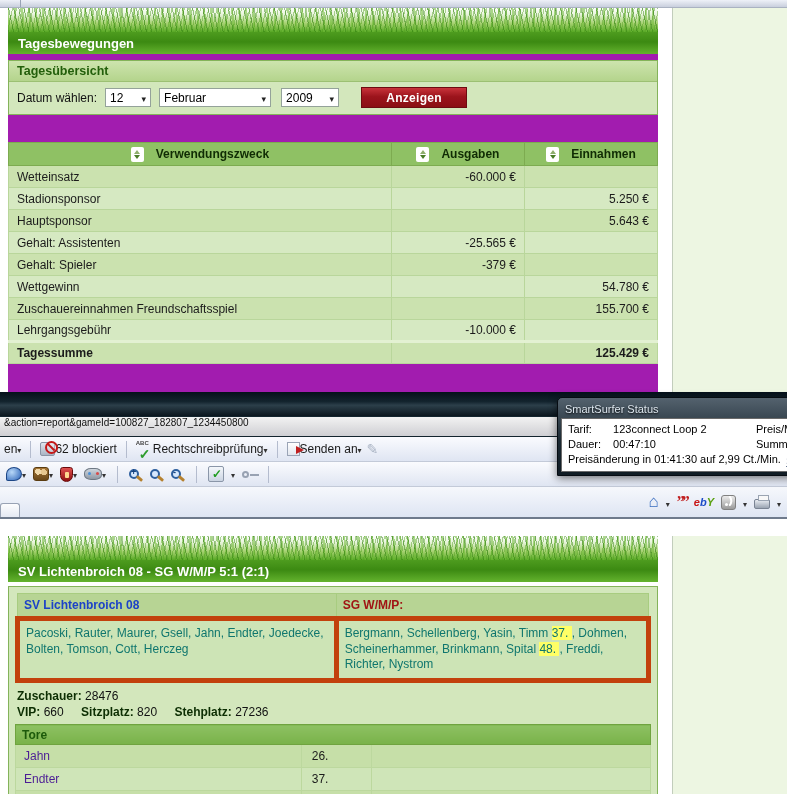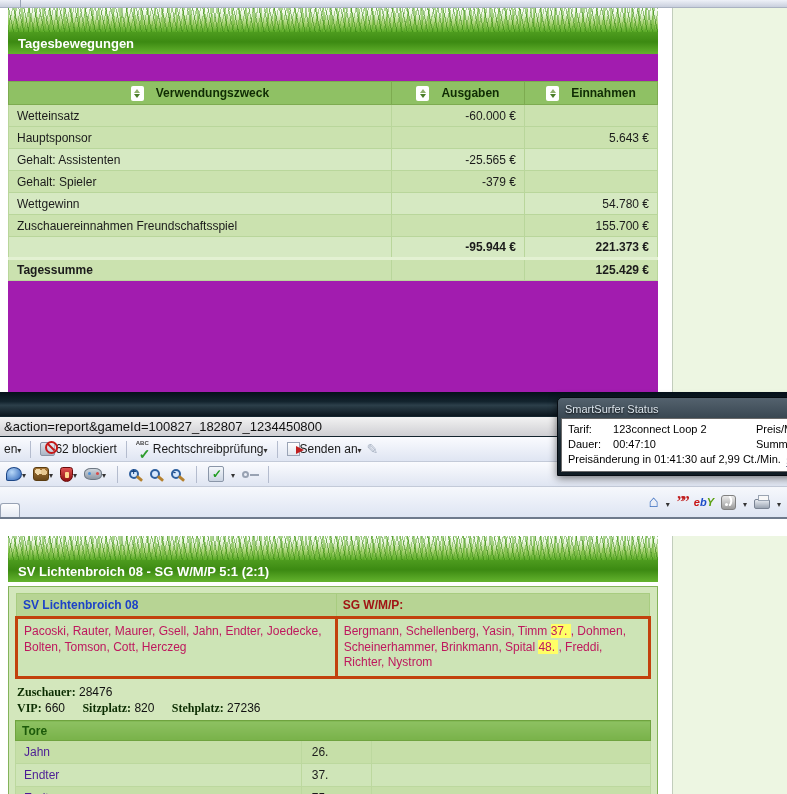--- a/index.html
+++ b/index.html
@@ -51,21 +51,21 @@
   .sort .dn { border-top:4px solid #4a7c28; }
 
   
   .top-strip { position:absolute; left:0; top:0; width:787px; height:8px;
     background:linear-gradient(#eef1f8,#c9cfdd); border-bottom:1px solid #aab2c2; }
   .top-strip .notch { position:absolute; left:20px; top:0; width:1px; height:100%; background:#98a2b4; }
   .chrome { position:absolute; left:0; top:392px; width:787px; }
   .dark-band { height:24px; background:linear-gradient(to bottom,#05101a,#13242e 40%,#2c3f4a 55%,#0b161e); }
   .url-row { height:21px; background:#13242e; display:flex; align-items:center; }
   .url-field { flex:1; height:19px; background:linear-gradient(#f2f2f2,#cfcfd3); display:flex;
-    align-items:center; padding:0 4px; font-size:13px; color:#101010; white-space:nowrap; overflow:hidden; }
+    align-items:flex-start; padding:0 4px; font-size:10px; color:#101010; white-space:nowrap; overflow:hidden; }
   .tbar { display:flex; align-items:center; background:linear-gradient(#fafbfe,#dfe5f2);
     border-bottom:1px solid #c3cad8; font-size:12px; color:#1a1a1a; }
   .tb1 { height:25px; padding:0 4px; gap:5px; }
   .tb2 { height:25px; padding:0 6px; gap:7px; }
   .cmd { height:32px; background:linear-gradient(#f6f8fc,#dee5f3); border-bottom:2px solid #6e7a8c; position:relative; }
   .tb-sep { width:1px; height:17px; background:#b4bcce; margin:0 4px; flex:0 0 auto; }
   .dd::before { content:"\25BE"; font-size:8px; color:#333; }
   .tb-item { display:inline-flex; align-items:center; gap:0; cursor:pointer; white-space:nowrap; }
 
   .icon-blocked { width:15px; height:14px; background:linear-gradient(#dfe5ee,#aab4c4);
@@ -145,25 +145,25 @@
   .pp-link { position:absolute; left:218px; top:2px; color:#6a7a94; text-decoration:underline; font-size:10.5px; cursor:pointer; }
 
   
   .lower-main { position:absolute; left:8px; top:536px; width:650px; height:258px; overflow:hidden; background:#fff; }
   .match-panel { border:1px solid #84b35a; background:#d3e7bc; margin-top:4px; padding:6px; font-size:12px; }
   table.roster { width:100%; border-collapse:collapse; border:1px solid #a8cc80; }
   table.roster th { background:#b7d494; border:1px solid #a8cc80; text-align:left; padding:4px 6px;
     font-size:12px; height:20px; }
   table.roster th.home { color:#1c42c8; width:50.5%; }
   table.roster th.away { color:#a01414; }
-  table.roster td { background:#cde4b6; border:3px solid #c2410c; vertical-align:top;
-    padding:5px 6px; line-height:1.3; color:#be185d; }
+  table.roster td { background:#cde4b6; border:5px solid #c2410c; vertical-align:top;
+    padding:5px 6px; line-height:1.3; color:#0f766e; }
   .hl { background:#ffff66; }
   .att-line { padding:5px 2px 0; line-height:1.35; color:#111; }
-  .att-line b { color:#0c2e02;font-family:Liberation Serif, serif; }
+  .att-line b { color:#0c2e02; }
   .att-gap { display:inline-block; width:14px; }
   table.tore { width:100%; border-collapse:collapse; margin-top:4px; }
   .tore-hdr { height:20px; background:linear-gradient(#8dc162,#79b249); border:1px solid #6fa33f;
     color:#1c5a0a; font-weight:bold; font-size:12px; padding:0 6px; text-align:left; }
   table.tore td { border:1px solid #bcd89e; padding:4px 8px; height:22px; font-size:12px; }
   table.tore .g-name { width:45%; color:#4c1d95; cursor:pointer; }
   table.tore .g-min { width:11%; color:#1b1b1b; padding-left:10px; }
   table.tore tr.odd td { background:#c6dfa8; }
   table.tore tr.even td { background:#cfe5b8; }
 </style>
@@ -174,20 +174,39 @@
     <span class="notch"></span>
   </div>
 
 <div class="sidebar sb-top"></div>
 <div class="sidebar sb-bot"></div>
 
 <div class="upper-main">
   <div class="grass"></div>
   <div class="hdr-bar">Tagesbewegungen</div>
 
+  <div class="panel">
+    <div class="panel-hdr">Tagesübersicht</div>
+    <div class="date-row">
+      <span>Datum wählen:</span>
+      <span class="sel sel-day">
+          <span>12</span>
+          <span class="arr"></span>
+        </span>
+      <span class="sel sel-month">
+          <span>Februar</span>
+          <span class="arr"></span>
+        </span>
+      <span class="sel sel-year">
+          <span>2009</span>
+          <span class="arr"></span>
+        </span>
+      <span class="btn-show">Anzeigen</span>
+    </div>
+  </div>
 
   <table class="fin">
     <thead>
       <tr>
         <th class="c-label">
           <span class="th-inner">
               <span class="sort">
                 <i class="up"></i>
                 <i class="dn"></i>
               </span>
@@ -214,20 +233,25 @@
         </th>
       </tr>
     </thead>
     <tbody>
   <tr class="odd">
     <td class="c-label">Wetteinsatz</td>
     <td class="c-amt">-60.000 €</td>
     <td class="c-amt"></td>
   </tr>
 
+  <tr class="even">
+    <td class="c-label">Stadionsponsor</td>
+    <td class="c-amt"></td>
+    <td class="c-amt">5.250 €</td>
+  </tr>
 
   <tr class="odd">
     <td class="c-label">Hauptsponsor</td>
     <td class="c-amt"></td>
     <td class="c-amt">5.643 €</td>
   </tr>
 
   <tr class="even">
     <td class="c-label">Gehalt: Assistenten</td>
     <td class="c-amt">-25.565 €</td>
@@ -245,27 +269,27 @@
     <td class="c-amt"></td>
     <td class="c-amt">54.780 €</td>
   </tr>
 
   <tr class="odd">
     <td class="c-label">Zuschauereinnahmen Freundschaftsspiel</td>
     <td class="c-amt"></td>
     <td class="c-amt">155.700 €</td>
   </tr>
 
+  <tr class="even">
+    <td class="c-label">Lehrgangsgebühr</td>
+    <td class="c-amt">-10.000 €</td>
+    <td class="c-amt"></td>
+  </tr>
 </tbody>
     <tbody>
-      <tr class="totals">
-        <td class="c-label"></td>
-        <td class="c-amt">-95.944 €</td>
-        <td class="c-amt">221.373 €</td>
-      </tr>
       <tr class="daysum">
         <td class="c-label">Tagessumme</td>
         <td class="c-amt"></td>
         <td class="c-amt">125.429 €</td>
       </tr>
     </tbody>
   </table>
 </div>
 
 <div class="chrome">

